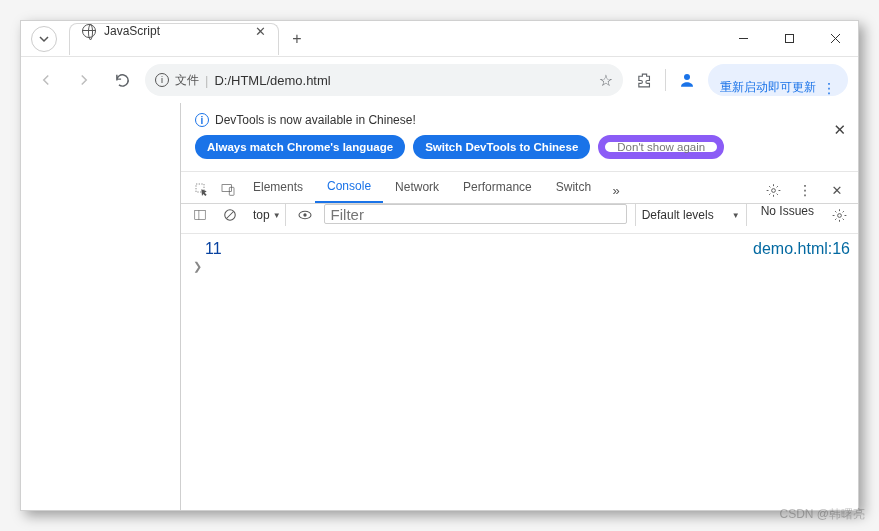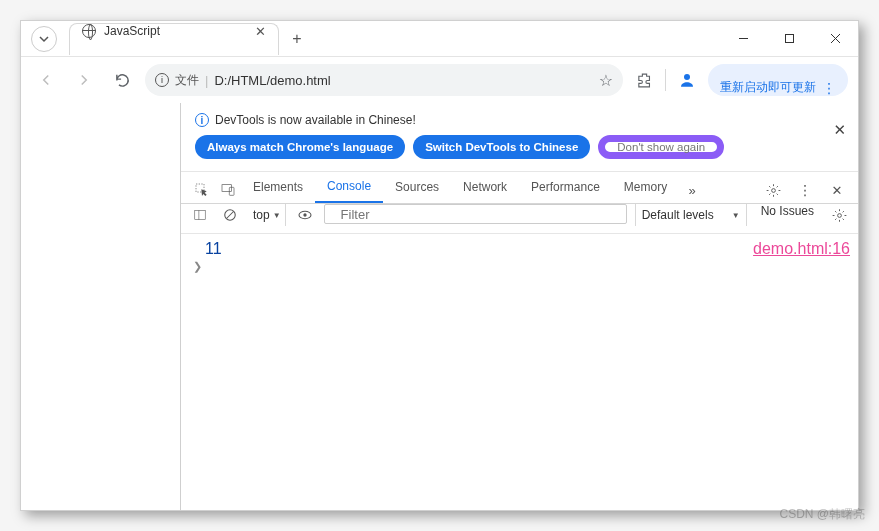--- a/index.html
+++ b/index.html
@@ -41,27 +41,27 @@
 .bx{position:absolute;right:12px;top:18px;font-size:15px;color:#444}
 .tabs{height:32px;display:flex;align-items:flex-end;border-bottom:1px solid #d6d6d6;padding:0 8px;gap:0}
 .tbtn{width:26px;height:26px;display:flex;align-items:center;justify-content:center;color:#555}
 .dtab{padding:0 12px;height:32px;display:flex;align-items:center;color:#555;font-size:12px}
 .dtab.active{color:#1a73e8;border-bottom:2px solid #1a73e8}
 .tabs-right{margin-left:auto;display:flex;align-items:center;gap:6px}
 .toolbar{height:30px;display:flex;align-items:flex-start;padding:0 8px;gap:8px;border-bottom:1px solid #e6e6e6}
 .tool{width:22px;height:22px;display:flex;align-items:center;justify-content:center;color:#555}
 .ctx{display:flex;align-items:center;gap:3px;padding:0 4px;border-right:1px solid #d8d8d8;height:22px}
 .tri{font-size:8px;color:#555}
-.filter{flex:1;height:20px;border:1px solid #ccc;border-radius:2px;padding:0 16px;font-size:13px;color:#888}
+.filter{flex:1;height:20px;border:1px solid #ccc;border-radius:2px;padding:0 6px;font-size:15px;color:#888}
 .lvl{display:flex;align-items:center;gap:18px;padding:0 6px;border-left:1px solid #d8d8d8;border-right:1px solid #d8d8d8;height:22px}
 .noiss{padding:0 6px}
 .log{flex:1;padding:6px 8px}
 .logrow{display:flex;font-family:Menlo,Consolas,monospace;font-size:16px}
 .logval{color:#0842a0;padding-left:16px}
-.logsrc{margin-left:auto;color:#ec4899;text-decoration:underline}
+.logsrc{margin-left:auto;color:#0369a1;}
 .prompt{color:#888;padding:2px 4px;font-size:11px}
 svg{display:block}
 </style>
 </head>
 <body>
 
 <div class="win">
   <div class="titlebar">
     <div class="drop">
         <svg width="10" height="10" viewBox="0 0 10 10">
@@ -158,24 +158,23 @@
             </svg>
           </div>
         <div class="tbtn">
             <svg width="16" height="16" viewBox="0 0 24 24">
               <rect x="3" y="4" width="14" height="10" stroke="#555" fill="none"></rect>
               <rect x="14" y="8" width="7" height="12" stroke="#555" fill="none" rx="1"></rect>
             </svg>
           </div>
         <div class="dtab">Elements</div>
         <div class="dtab active">Console</div>
-        <div class="dtab">Sources</div>
         <div class="dtab">Network</div>
         <div class="dtab">Performance</div>
-        <div class="dtab">Memory</div>
+        <div class="dtab">Switch</div>
         <div class="tbtn" style="font-size:13px">»</div>
         <div class="tabs-right">
           <div class="tbtn">
               <svg width="15" height="15" viewBox="0 0 24 24">
                 <circle cx="12" cy="12" r="3" stroke="#555" fill="none" stroke-width="1.5"></circle>
                 <path d="M12 2v3M12 19v3M4 12H1M23 12h-3M5 5l2 2M17 17l2 2M19 5l-2 2M7 17l-2 2" stroke="#555" stroke-width="1.5"></path>
               </svg>
             </div>
           <div class="tbtn" style="font-size:14px">⋮</div>
           <div class="tbtn" style="font-size:13px">✕</div>

